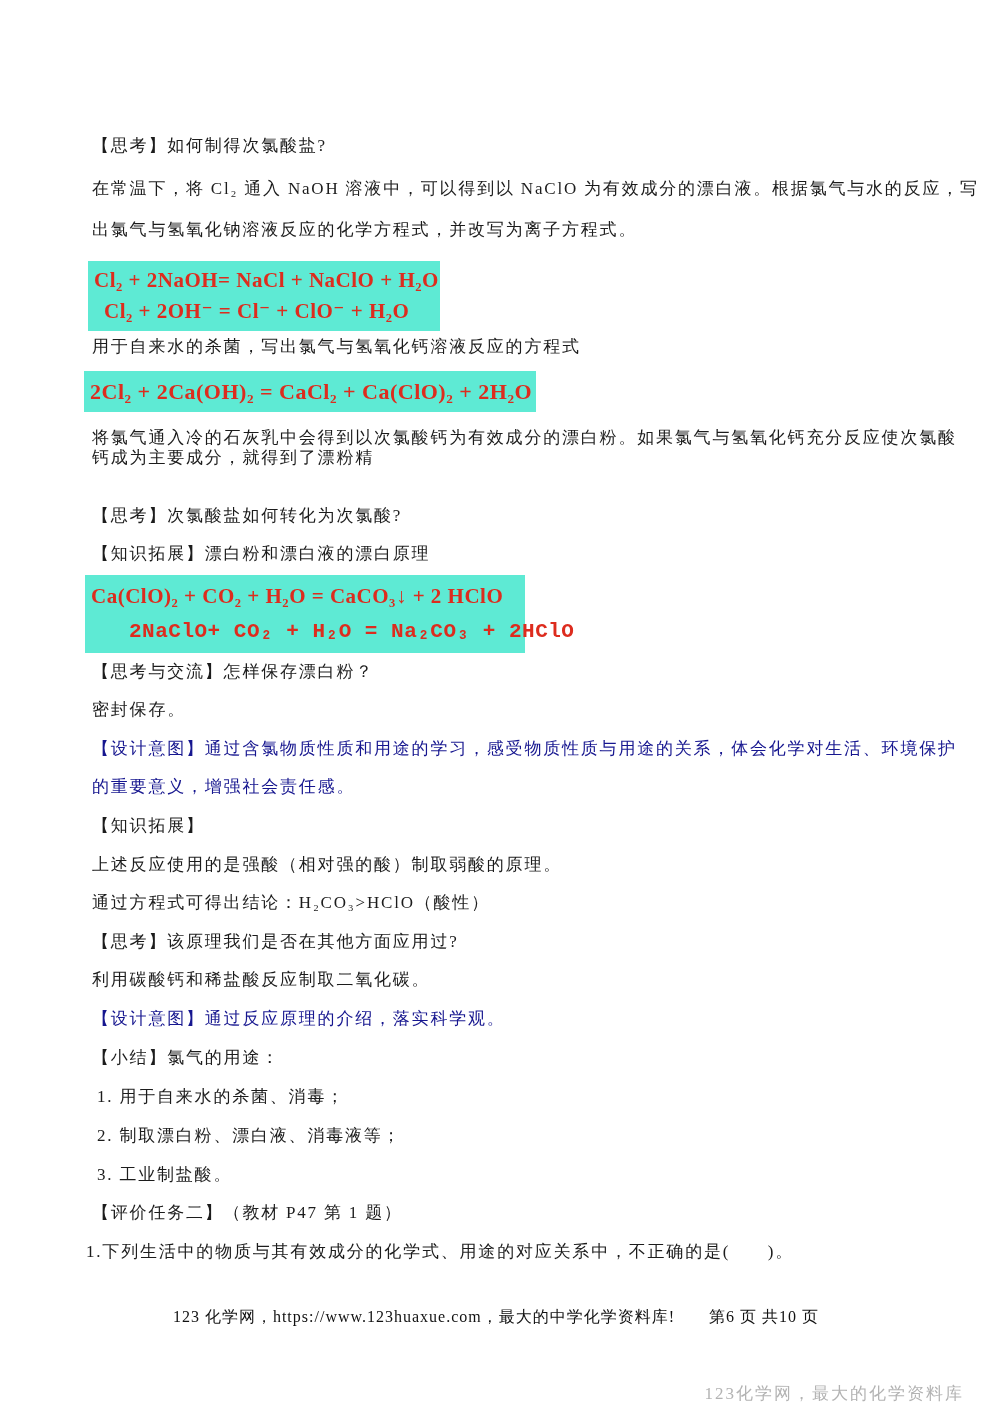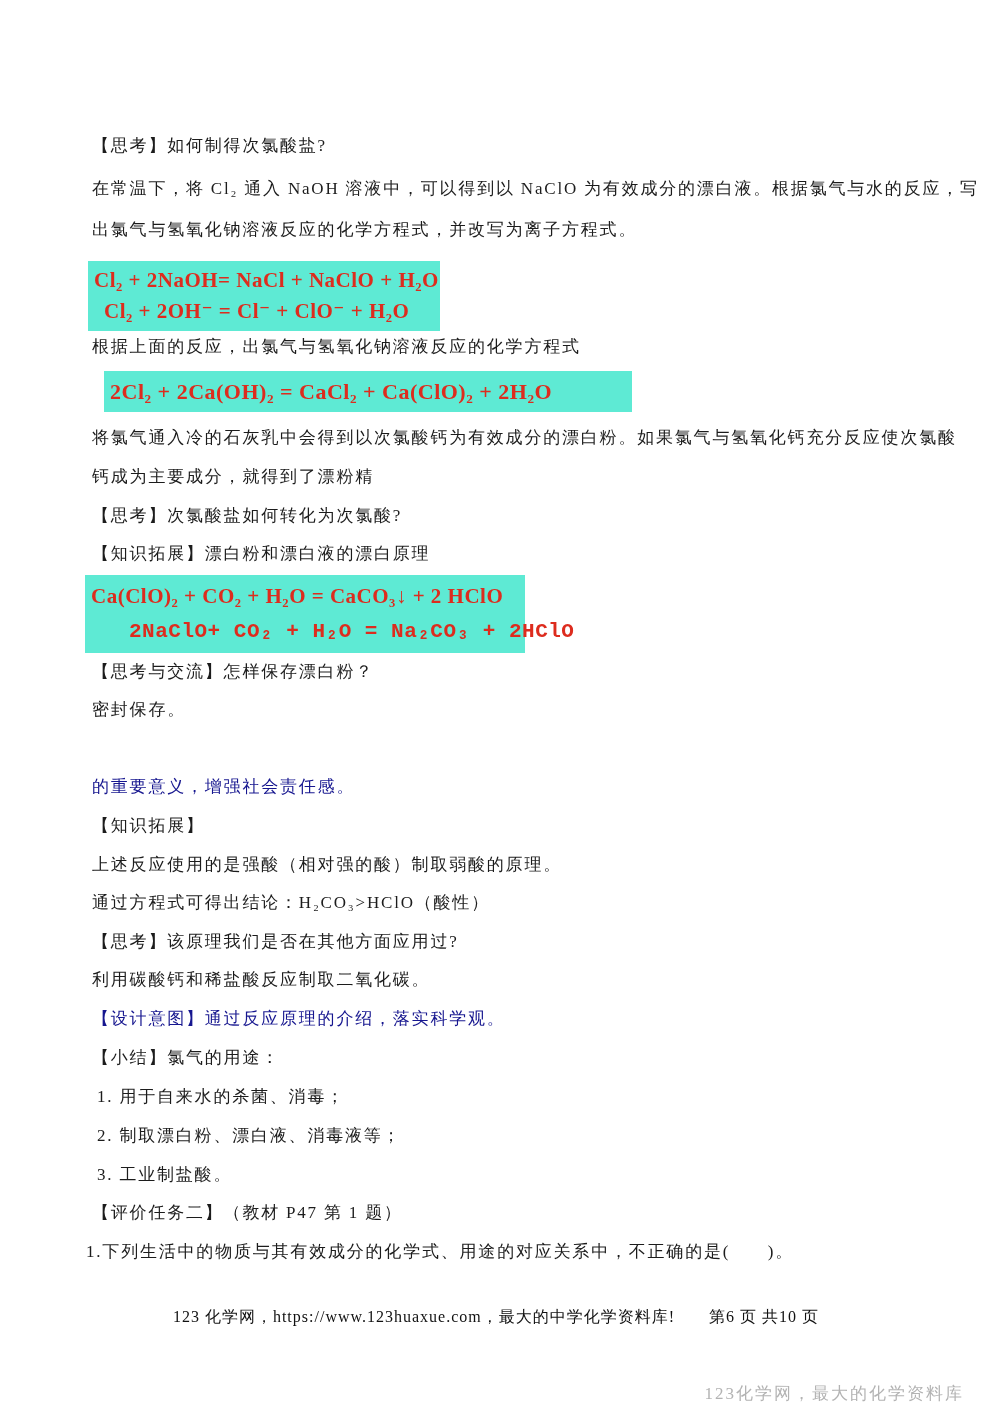--- a/index.html
+++ b/index.html
@@ -69,38 +69,39 @@
 
   <p class="ln" style="top:122px">【思考】如何制得次氯酸盐?</p>
   <p class="ln" style="top:165px">在常温下，将 Cl₂ 通入 NaOH 溶液中，可以得到以 NaClO 为有效成分的漂白液。根据氯气与水的反应，写</p>
   <p class="ln" style="top:206px">出氯气与氢氧化钠溶液反应的化学方程式，并改写为离子方程式。</p>
 
   <div class="eq-block" style="top:249px;left:88px;width:352px">
     <p class="eq-line">Cl₂ + 2NaOH= NaCl + NaClO + H₂O</p>
     <p class="eq-line indent-sm">Cl₂ + 2OH⁻ = Cl⁻ + ClO⁻ + H₂O</p>
   </div>
 
-  <p class="ln" style="top:323px">根据上面的反应，出氯气与氢氧化钠溶液反应的化学方程式</p>
+  <p class="ln" style="top:323px">用于自来水的杀菌，写出氯气与氢氧化钙溶液反应的方程式</p>
 
-  <div class="eq-block b2" style="top:359px;left:104px;width:528px">
+  <div class="eq-block b2" style="top:359px;left:84px;width:452px">
     <p class="eq-line">2Cl₂ + 2Ca(OH)₂ = CaCl₂ + Ca(ClO)₂ + 2H₂O</p>
   </div>
 
   <p class="ln" style="top:414px">将氯气通入冷的石灰乳中会得到以次氯酸钙为有效成分的漂白粉。如果氯气与氢氧化钙充分反应使次氯酸</p>
-  <p class="ln" style="top:453px">钙成为主要成分，就得到了漂粉精</p>
+  <p class="ln" style="top:434px">钙成为主要成分，就得到了漂粉精</p>
   <p class="ln" style="top:492px">【思考】次氯酸盐如何转化为次氯酸?</p>
   <p class="ln" style="top:530px">【知识拓展】漂白粉和漂白液的漂白原理</p>
 
   <div class="eq-block b3" style="top:563px;left:85px;width:440px">
     <p class="eq-line">Ca(ClO)₂ + CO₂ + H₂O = CaCO₃↓ + 2 HClO</p>
     <p class="eq-line indent-lg">2NaClO+ CO₂ + H₂O = Na₂CO₃ + 2HClO</p>
   </div>
 
   <p class="ln" style="top:648px">【思考与交流】怎样保存漂白粉？</p>
   <p class="ln" style="top:686px">密封保存。</p>
+  <p class="ln blue" style="top:725px">【设计意图】通过含氯物质性质和用途的学习，感受物质性质与用途的关系，体会化学对生活、环境保护</p>
   <p class="ln blue" style="top:763px">的重要意义，增强社会责任感。</p>
   <p class="ln" style="top:802px">【知识拓展】</p>
   <p class="ln" style="top:841px">上述反应使用的是强酸（相对强的酸）制取弱酸的原理。</p>
   <p class="ln" style="top:918px">【思考】该原理我们是否在其他方面应用过?</p>
   <p class="ln" style="top:879px">通过方程式可得出结论：H₂CO₃&gt;HClO（酸性）</p>
   <p class="ln" style="top:956px">利用碳酸钙和稀盐酸反应制取二氧化碳。</p>
   <p class="ln blue" style="top:995px">【设计意图】通过反应原理的介绍，落实科学观。</p>
   <p class="ln" style="top:1034px">【小结】氯气的用途：</p>
   <p class="ln" style="top:1073px;left:97px">1. 用于自来水的杀菌、消毒；</p>
   <p class="ln" style="top:1112px;left:97px">2. 制取漂白粉、漂白液、消毒液等；</p>

